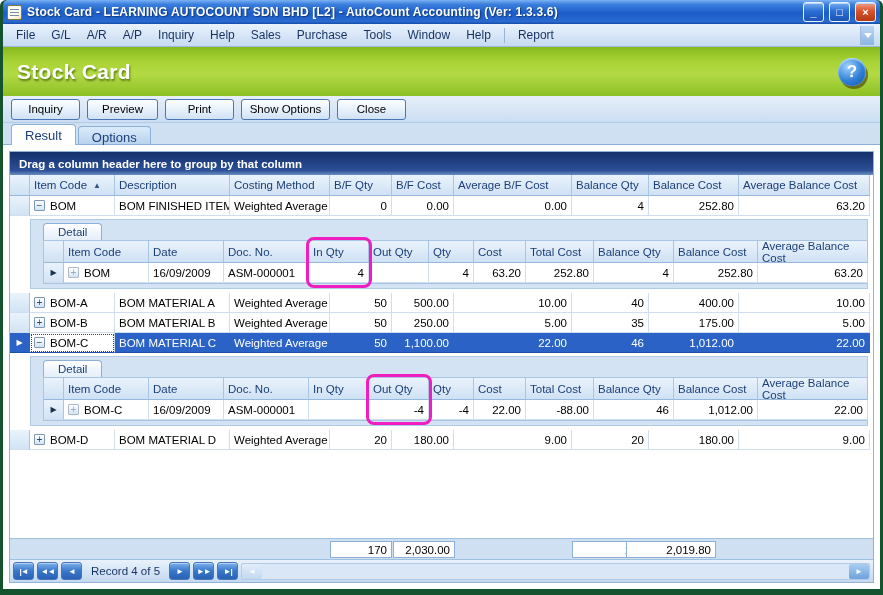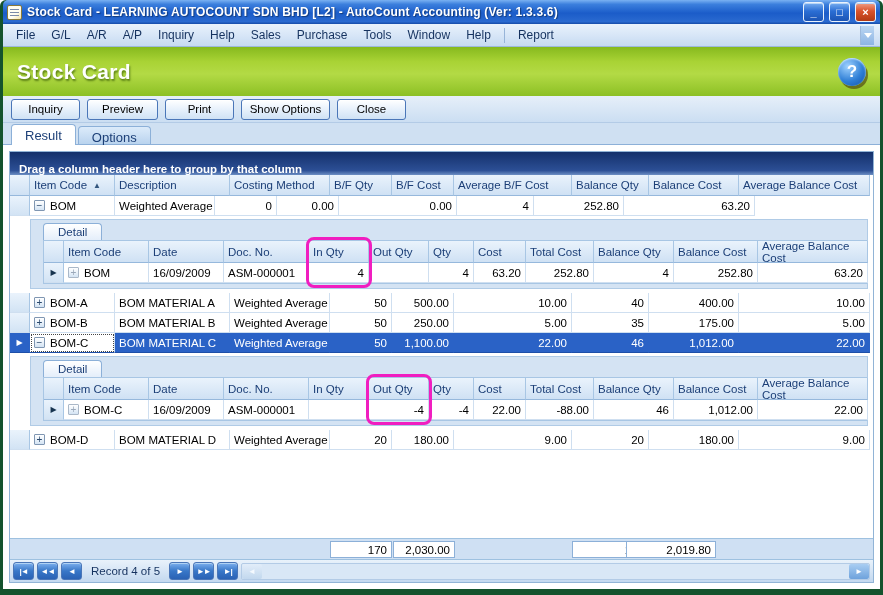--- a/index.html
+++ b/index.html
@@ -56,21 +56,21 @@
               border-bottom:1px solid #8cb0d8; }
   .tab { padding:3px 13px 2px; font-size:13px; color:#1c3f77; border:1px solid #8cb0d8; border-bottom:none;
          border-radius:4px 4px 0 0; margin-right:2px; }
   .tab.active { background:#fff; position:relative; top:1px; height:21px; }
   .tab.inactive { background:linear-gradient(180deg,#dcebfa,#b9d3ee); height:18px; }
 
   
   .page { flex:1; background:#fff; padding:6px; overflow:hidden; }
   .gridbox { height:100%; border:1px solid #91b4d6; display:flex; flex-direction:column; background:#fff; }
   .groupbar { height:23px; background:linear-gradient(180deg,#14306b,#2c4f95 80%,#6d8fc4);
-              color:#fff; font-weight:bold; font-size:11.5px; display:flex; align-items:flex-end; padding:0 9px; }
+              color:#fff; font-weight:bold; font-size:11.5px; display:flex; align-items:center; padding:0 9px; }
 
   .hrow, .drow { display:flex; }
   .hcell { height:21px; background:linear-gradient(180deg,#eaf3fc,#cfe1f4);
            border-right:1px solid #a8c6e4; border-bottom:1px solid #96b8dc;
            color:#1c3f77; font-size:11.5px; display:flex; align-items:center; padding:0 4px; }
   .cell { height:20px; background:#fff; border-right:1px solid #cfdff0; border-bottom:1px solid #cfdff0;
           display:flex; align-items:center; padding:0 4px; white-space:nowrap; overflow:hidden; }
   .num { justify-content:flex-end; }
   .ind { background:linear-gradient(180deg,#eaf3fc,#d2e3f4); border-right:1px solid #a8c6e4;
          justify-content:center; padding:0; color:#17344f; font-size:8px; }
@@ -204,20 +204,21 @@
         <div class="hcell c7">Balance Cost</div>
         <div class="hcell c8">Average Balance Cost</div>
       </div>
 
       <div class="drow">
         <div class="cell ci ind"></div>
         <div class="cell c0">
             <span class="exp">−</span>
             <span>BOM</span>
           </div>
+        <div class="cell c1">BOM FINISHED ITEM</div>
         <div class="cell c2">Weighted Average</div>
         <div class="cell c3 num">0</div>
         <div class="cell c4 num">0.00</div>
         <div class="cell c5 num">0.00</div>
         <div class="cell c6 num">4</div>
         <div class="cell c7 num">252.80</div>
         <div class="cell c8 num">63.20</div>
       </div>
 
       <div class="detail-block">

